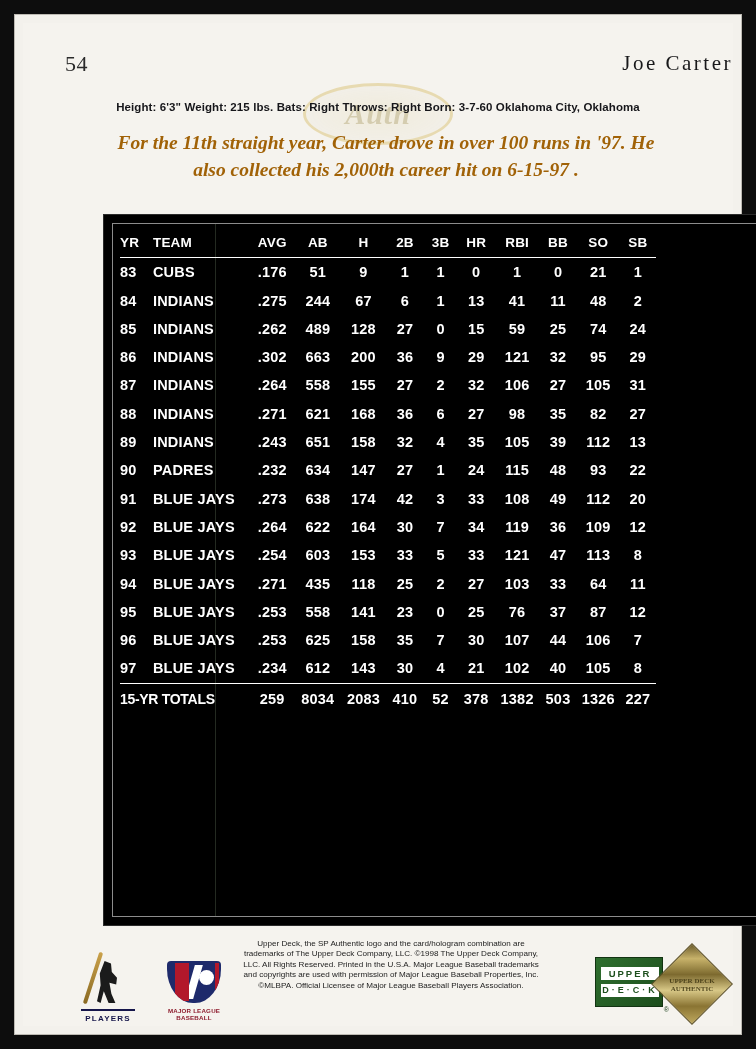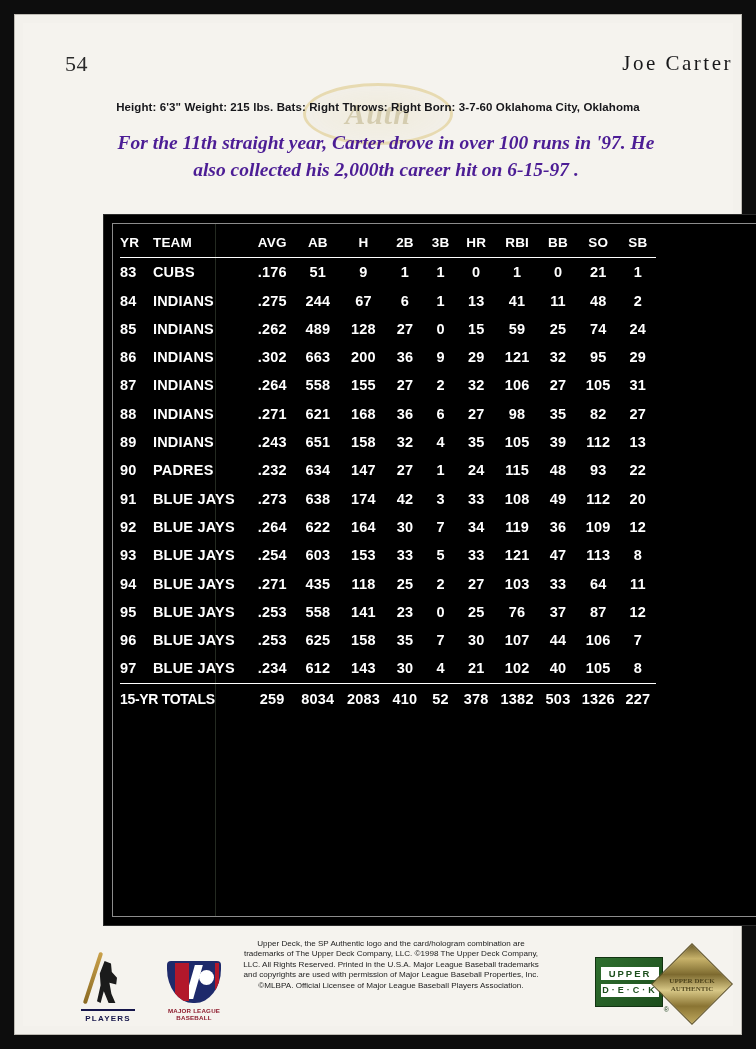--- a/index.html
+++ b/index.html
@@ -88,21 +88,21 @@
   
   .blurb {
     position: absolute;
     left: 78px; right: 62px; top: 106px;
     text-align: center;
     font-family: "Liberation Serif", serif;
     font-style: italic;
     font-weight: bold;
     font-size: 19.5px;
     line-height: 27px;
-    color: #4c1d95;
+    color: #a16207;
   }
 
   
   .panel {
     position: absolute;
     left: 80px; top: 191px;
     width: 684px; height: 712px;
     background: #000;
     border: 1px solid #2b2b2b;
   }

